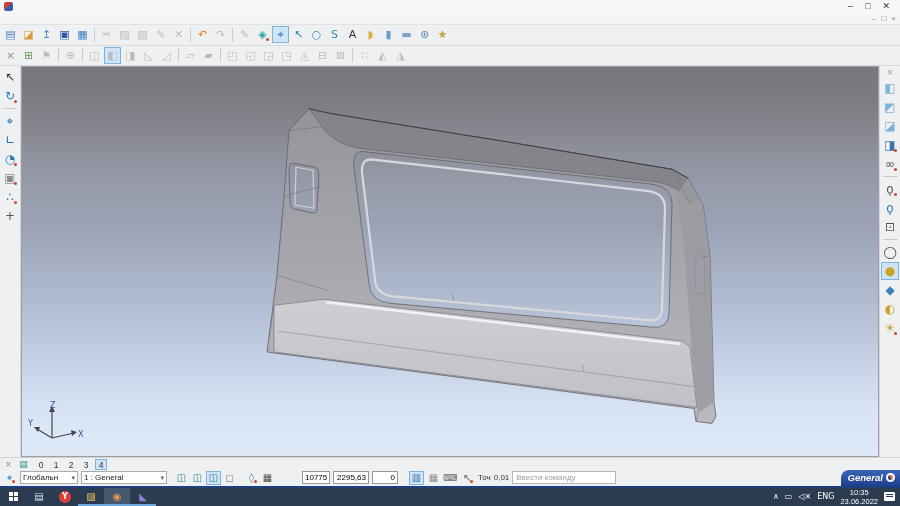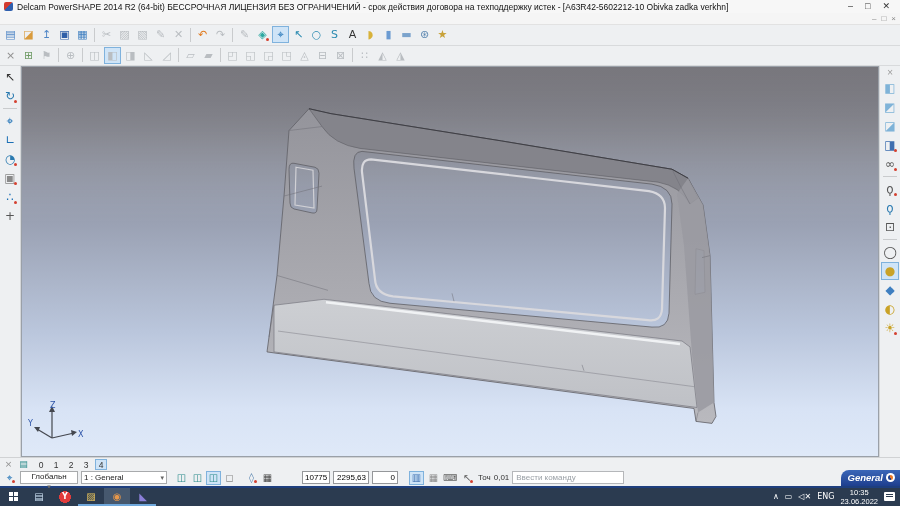--- a/index.html
+++ b/index.html
@@ -61,21 +61,21 @@
 
   
   .statusbar { height: 18px; background: #eef0f2; display: flex; align-items: center; gap: 3px;
                padding-left: 2px; border-bottom: 2px solid #1e3f7e; font-size: 8px; }
   .statusbar .icon { width: 15px; height: 14px; font-size: 10px; }
   .combo { height: 13px; background: #fff; border: 1px solid #a8aaac; display: flex; align-items: center;
            justify-content: space-between; padding: 0 2px; font-size: 8px; color: #222; gap: 2px; }
   .combo .caret { color: #666; font-size: 7px; }
   input.coord { height: 13px; border: 1px solid #95979a; background: #fff; font-size: 8px;
                 text-align: right; padding: 0 2px; font-family: "Liberation Sans", sans-serif; }
-  input.cmd { height: 13px; width: 112px; border: 1px solid #b5b7ba; background: #fff;
+  input.cmd { height: 13px; width: 104px; border: 1px solid #b5b7ba; background: #fff;
               font-size: 8px; padding: 0 3px; font-family: "Liberation Sans", sans-serif; }
   input.cmd::placeholder { color: #9aa0a6; }
   .tol-label { color: #333; }
   .delcam { margin-left: auto; height: 16px; display: flex; align-items: center; gap: 3px;
             background: linear-gradient(#3a66b8,#1e3f8e); color: #fff; font-size: 9.5px;
             font-style: italic; font-weight: bold; padding: 0 5px 0 7px; border-radius: 8px 0 0 0; }
   .delcam-mark { width: 9px; height: 9px; border-radius: 50%; background: #fff; position: relative; }
   .delcam-mark::after { content: ""; position: absolute; inset: 2px; border-radius: 50%;
                         background: conic-gradient(#e8792b 0 50%, #1e3f8e 50% 100%); }
 
@@ -97,21 +97,20 @@
   .notif::after { content: ""; position: absolute; left: 2px; top: 2px; width: 7px; height: 1px;
                   background: #2b3b50; box-shadow: 0 2px 0 #2b3b50; }
 </style>
 </head>
 <body>
 
 <div id="app">
 
   <div class="titlebar">
     <span class="appicon"></span>
-    <span class="title-text">Delcam PowerSHAPE 2014 R2 (64-bit) БЕССРОЧНАЯ ЛИЦЕНЗИЯ БЕЗ ОГРАНИЧЕНИЙ - срок действия договора на техподдержку истек - [A63R42-5602212-10 Obivka zadka verkhn]</span>
     <span class="winbtns">
       <span>–</span>
       <span>□</span>
       <span>✕</span>
     </span>
   </div>
 
   <div class="menubar">
     <span class="mdi-btns">
       <span>–</span>
@@ -297,21 +296,21 @@
         <span class="level-num">0</span>
         <span class="level-num">1</span>
         <span class="level-num">2</span>
         <span class="level-num">3</span>
         <span class="level-num selected">4</span>
       </span>
   </div>
 
   <div class="statusbar">
     <span class="icon dot" style="color:#1b6fb5;">⌖</span>
-    <span class="combo" style="width:58px;flex-direction:column;">
+    <span class="combo" style="width:58px;">
       <span>Глобальн</span>
       <span class="caret">▾</span>
     </span>
     <span class="combo" style="width:86px;">
       <span>1 : General</span>
       <span class="caret">▾</span>
     </span>
     <span style="display:flex;gap:1px;margin-left:4px;">
         <span class="icon" style="color: rgb(42, 138, 138);">◫</span>
         <span class="icon" style="color: rgb(42, 138, 138);">◫</span>

